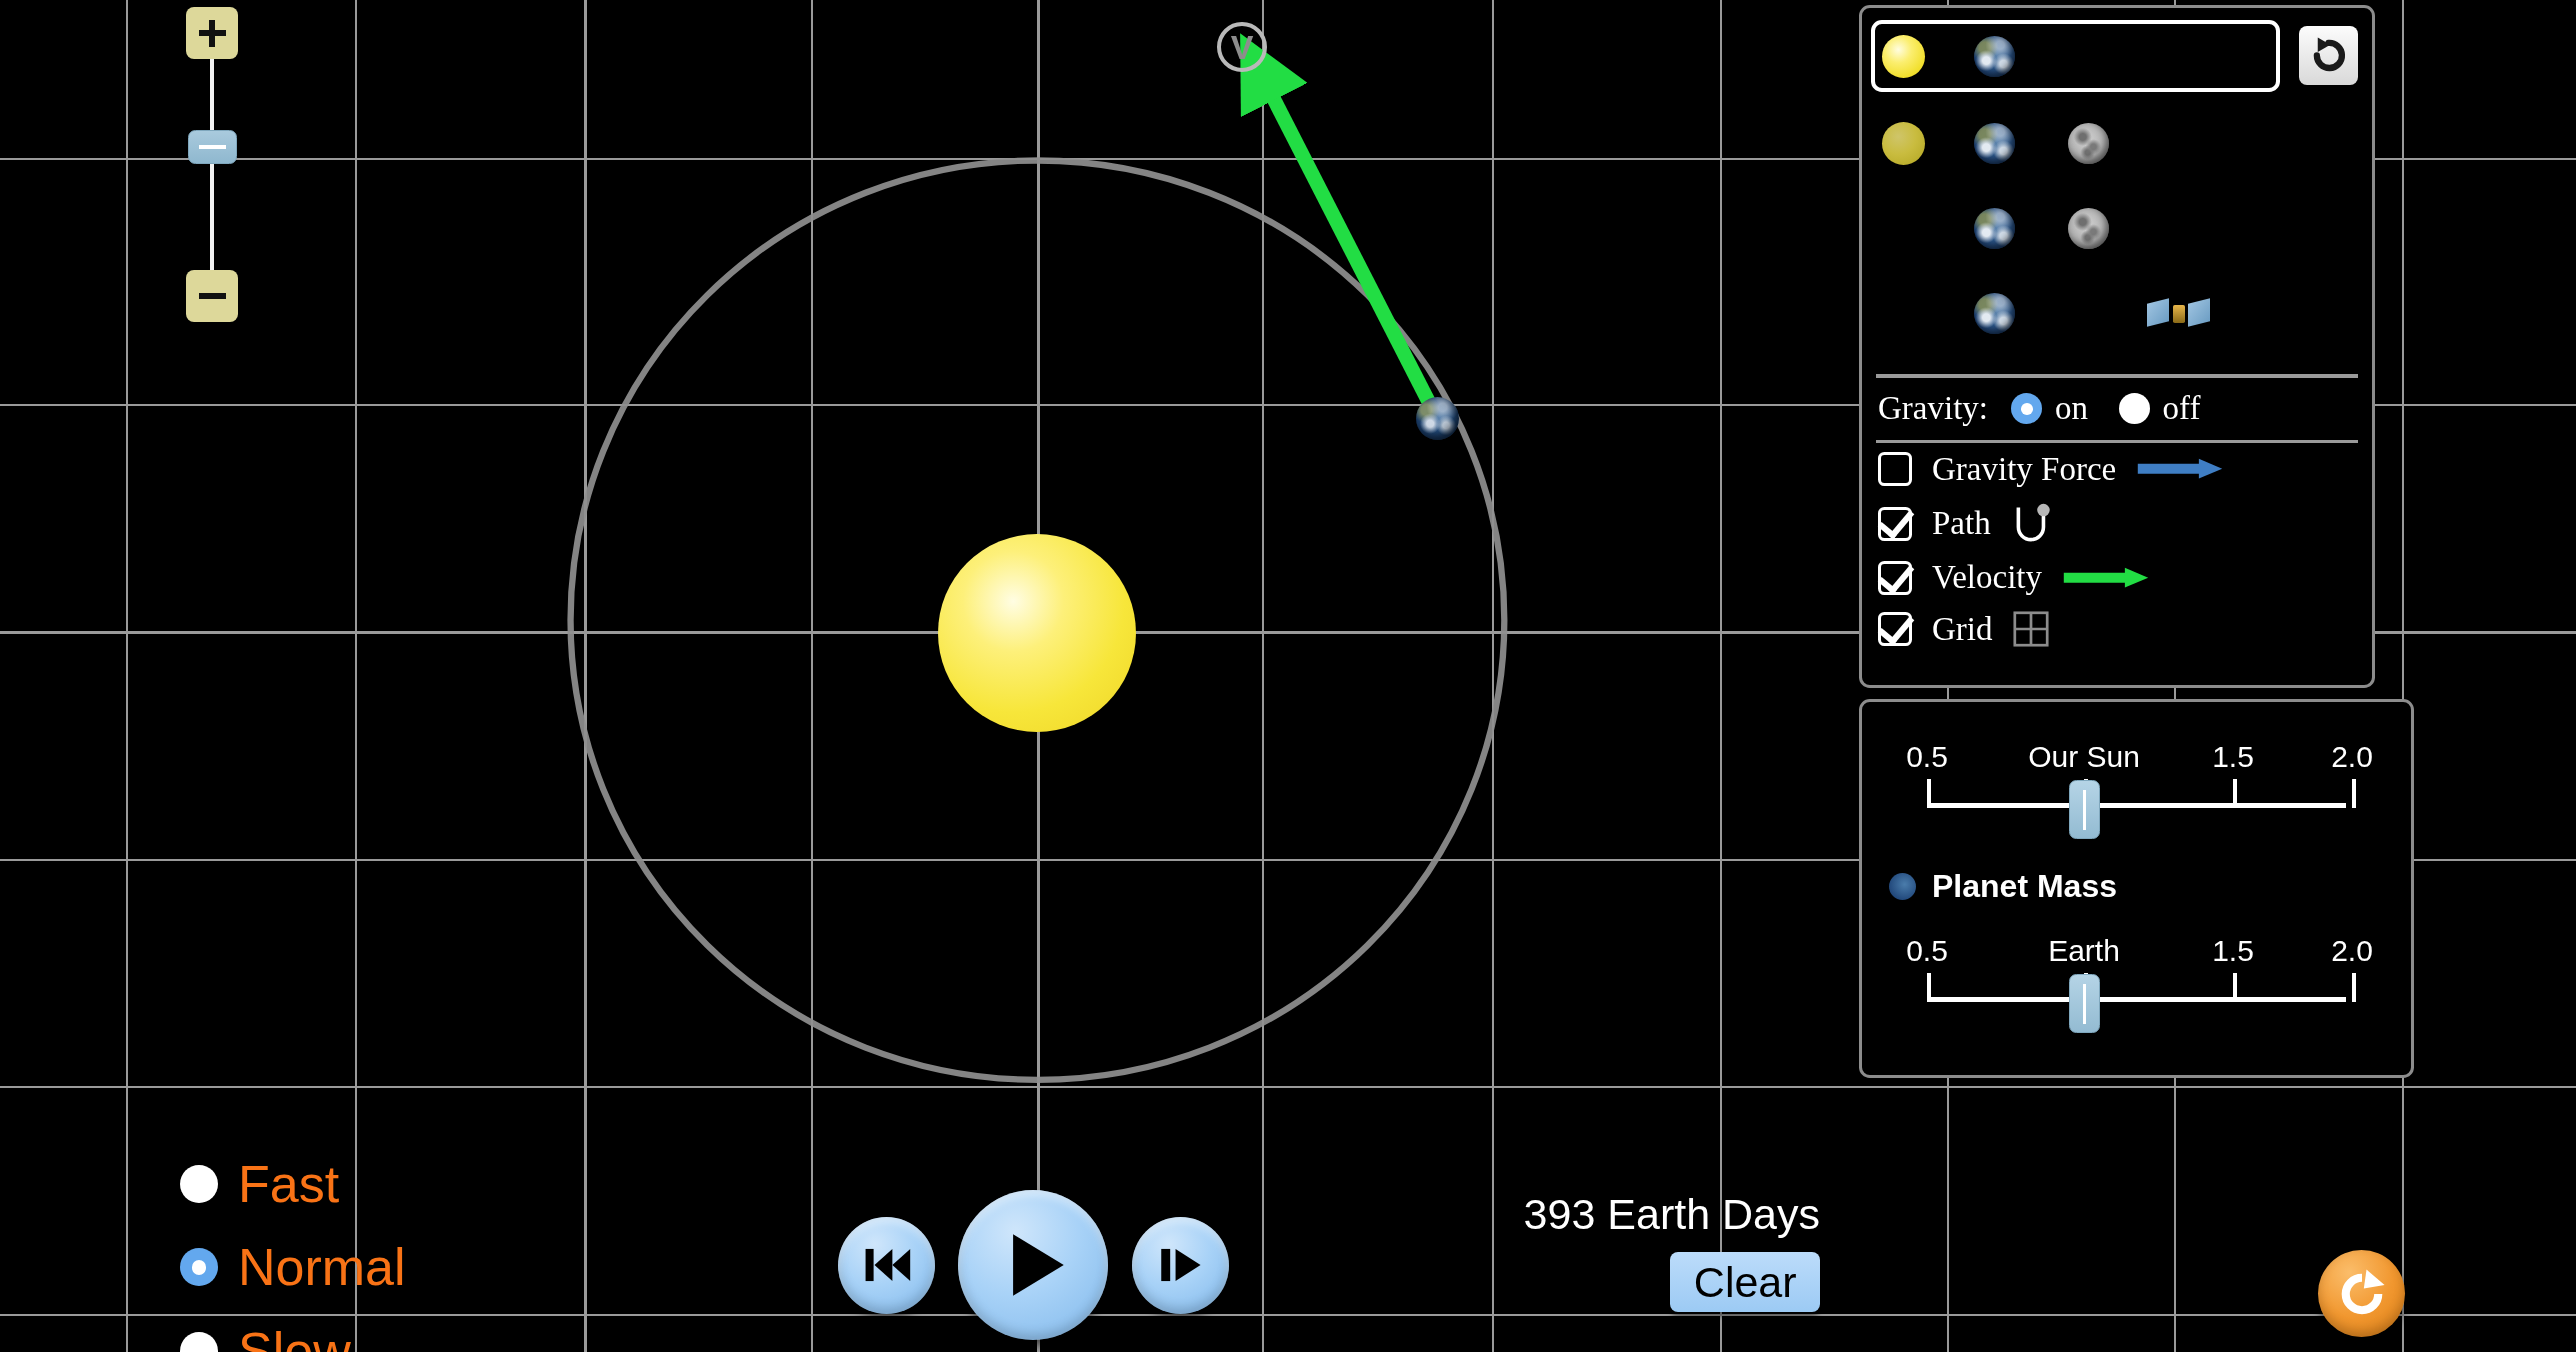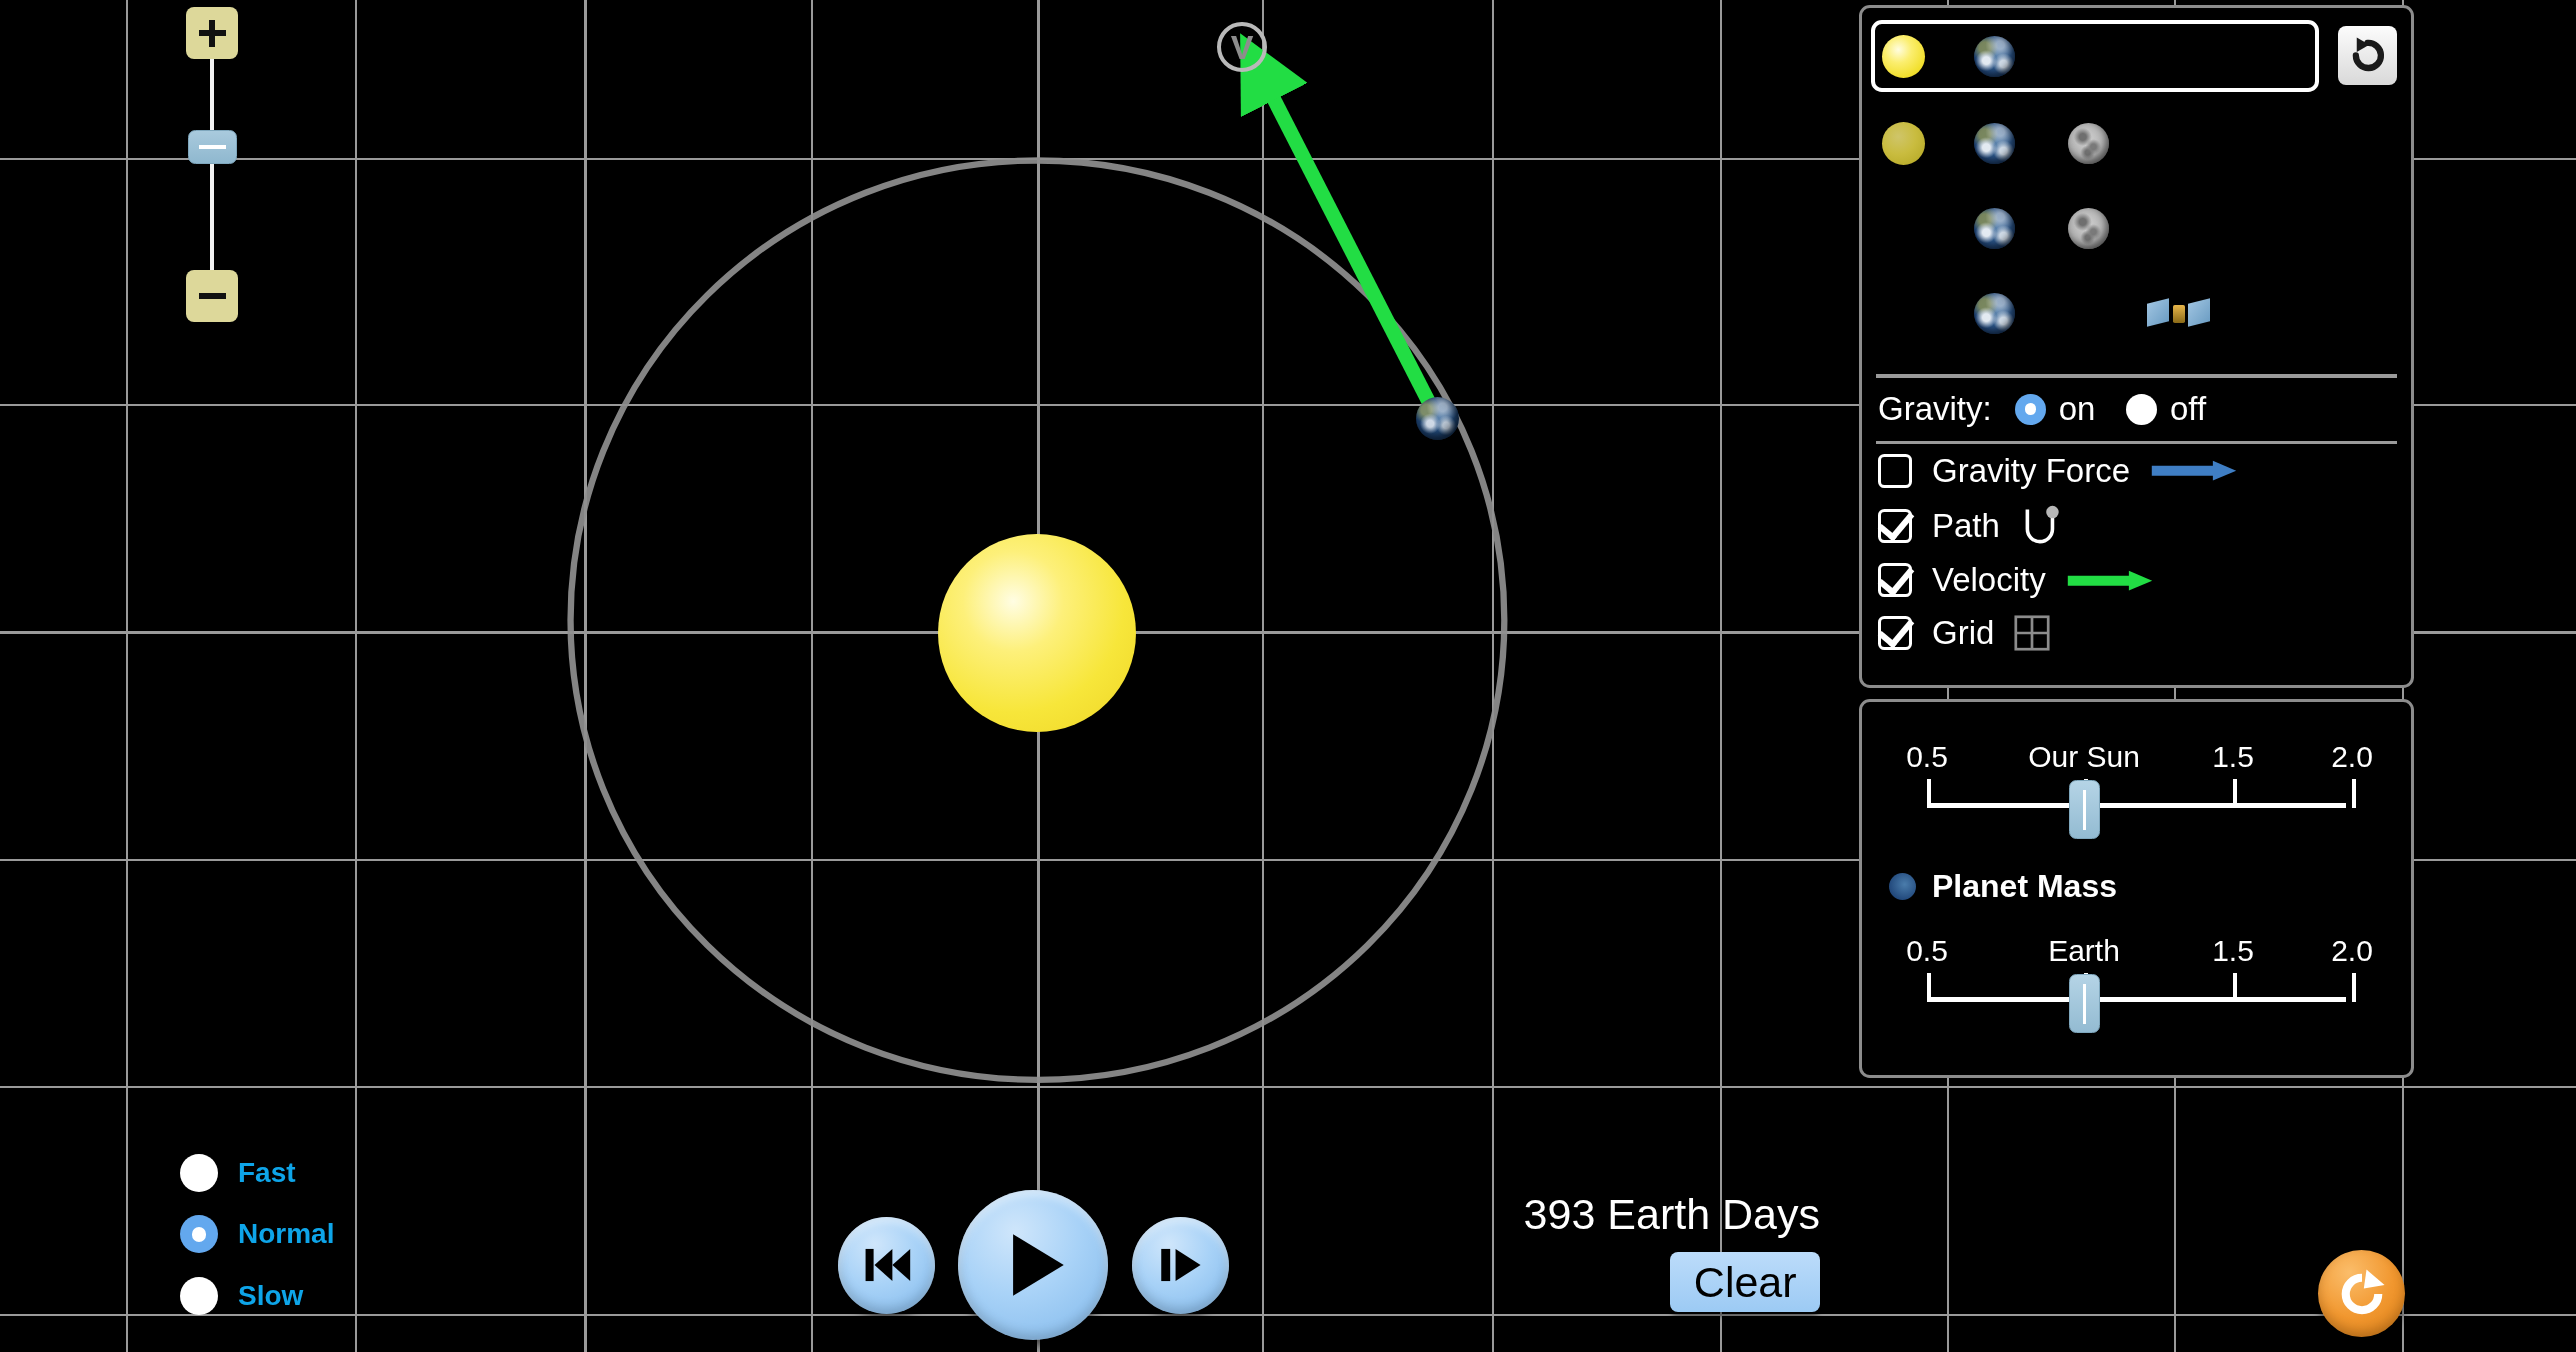--- a/index.html
+++ b/index.html
@@ -63,21 +63,21 @@
     border: 0.9px solid #7fa7bd;
     display: flex; align-items: center; justify-content: center;
   }
   .zthumb i { display: block; width: 27px; height: 3.6px; background: #fff; }
 
   
   .panel {
     position: absolute; background: #000;
     border: 3.6px solid #8c8c8c; border-radius: 10.8px;
   }
-  #mode-panel { left: 1859px; top: 4.5px; width: 555px; height: 683px; }
+  #mode-panel { left: 1859px; top: 4.5px; width: 516px; height: 683px; font-family: Liberation Serif, serif; }
   #mass-panel { left: 1859px; top: 699px; width: 555px; height: 379px; }
 
   .mode-rows { position: relative; padding: 12.6px 0 0 0; }
   .mode-row { position: relative; height: 85px; display: flex; align-items: center; }
   .mode-row.selected {
     border: 4.5px solid #fff; border-radius: 10.8px;
     margin: 0 92px 9px 9px; height: 72px;
   }
   .mslot { position: absolute; display: flex; align-items: center; justify-content: center; }
   .mslot.c0 { left: 20px; } .mslot.c1 { left: 112px; } .mslot.c2 { left: 206px; }
@@ -164,21 +164,21 @@
   .stick { position: absolute; width: 3.6px; height: 29px; background: #fff; top: 39px; }
   .sthumb {
     position: absolute; top: 40px; width: 31px; height: 59px;
     background: linear-gradient(#b5d4e6,#93bbd2); border: 0.9px solid #7fa7bd;
     border-radius: 7.2px; display: flex; align-items: center; justify-content: center;
   }
   .sthumb i { width: 2.7px; height: 40px; background: #fff; display: block; }
 
   
   .speed-ctl { position: absolute; left: 180px; top: 1154px; }
-  .speed-row { display: flex; align-items: center; margin-bottom: 23.4px; color: #0ea5e9; font-size: 28px; font-weight: bold; }
+  .speed-row { display: flex; align-items: center; margin-bottom: 23.4px; color: #f97316; font-size: 52px; }
   .speed-row .radio { width: 38px; height: 38px; margin-right: 20px; }
   .speed-row .radio.on::after { width: 14.4px; height: 14.4px; }
 
   .play-ctl { position: absolute; left: 838px; top: 1190px; display: flex; align-items: center; gap: 23.4px; }
   .rbtn {
     border-radius: 50%; display: flex; align-items: center; justify-content: center;
     background: radial-gradient(circle at 38% 28%, #cfe6fb 0%, #a8d2f7 45%, #7fb7ea 100%);
     box-shadow: 0 5.4px 9px rgba(0,0,0,.55), inset 0 -5.4px 10.8px rgba(0,0,0,.18), inset 0 5.4px 9px rgba(255,255,255,.5);
   }
   .rbtn.small { width: 97px; height: 97px; }

